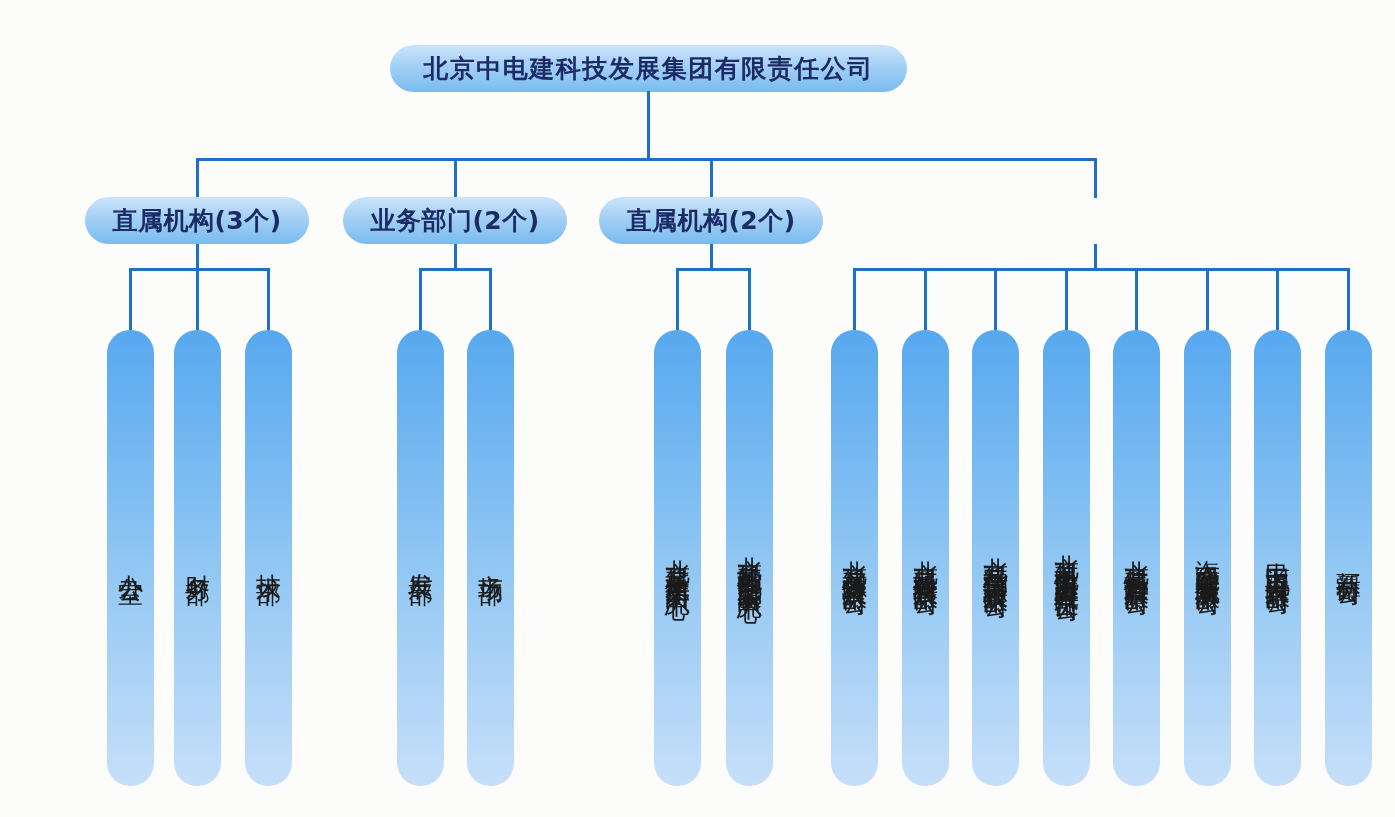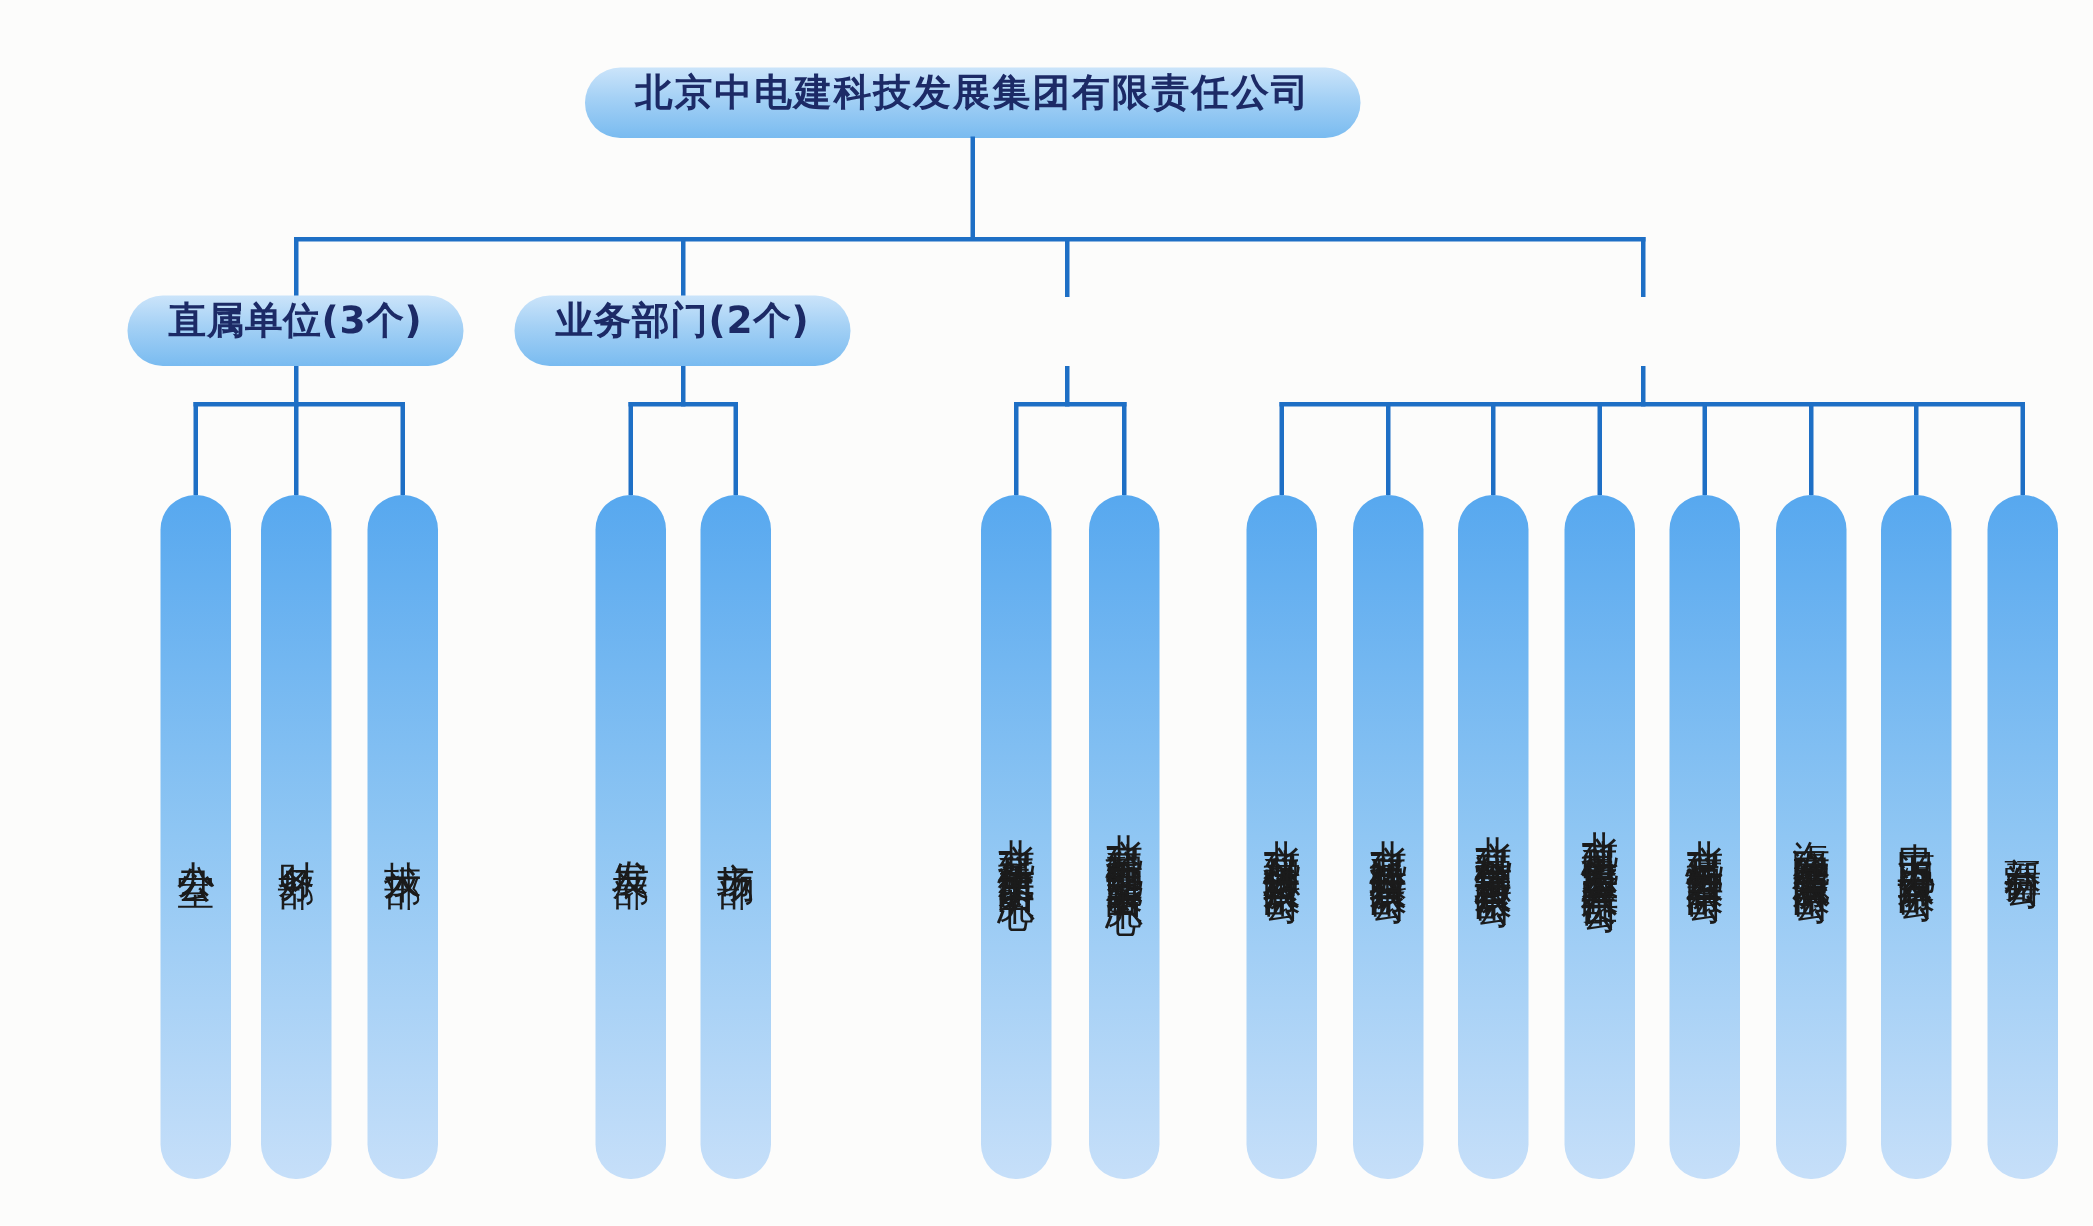--- a/index.html
+++ b/index.html
@@ -3,21 +3,21 @@
 <meta charset="utf-8">
 <style>
   html,body{margin:0;padding:0;}
   .canvas{
     position:relative;width:1395px;height:817px;overflow:hidden;
     background:#fcfcfb;
     font-family:"DejaVu Sans","Liberation Sans",sans-serif;
   }
   .line{position:absolute;background:#1e6fc5;}
   .pill-h{
-    position:absolute;display:flex;justify-content:center;
+    position:absolute;display:flex;align-items:center;justify-content:center;
     border-radius:24px;
     background:linear-gradient(180deg,#cbe4fa 0%,#a3d0f5 45%,#79bbf0 100%);
     color:#1c2a66;font-weight:bold;white-space:nowrap;
   }
   .root-pill{font-size:25px;letter-spacing:1.5px;}
   .l2-pill{font-size:25px;letter-spacing:0.5px;}
   .pill-v{
     position:absolute;display:flex;align-items:center;justify-content:center;
     border-radius:23px;
     background:linear-gradient(180deg,#57a8ef 0%,#8fc6f3 50%,#c6dff9 100%);
@@ -38,24 +38,27 @@
   </div>
 
   <div class="line" style="left:647px;top:91px;width:3px;height:69px;"></div>
   <div class="line" style="left:196px;top:158px;width:901px;height:3px;"></div>
   <div class="line" style="left:196px;top:158px;width:3px;height:40px;"></div>
   <div class="line" style="left:454px;top:158px;width:3px;height:40px;"></div>
   <div class="line" style="left:710px;top:158px;width:3px;height:40px;"></div>
   <div class="line" style="left:1094px;top:158px;width:3px;height:40px;"></div>
 
   <div class="pill-h l2-pill" style="left:85px;top:197px;width:224px;height:47px;">
-    <span>直属单位(3个)</span>
+    <span>直属机构(3个)</span>
   </div>
   <div class="pill-h l2-pill" style="left:343px;top:197px;width:224px;height:47px;">
     <span>业务部门(2个)</span>
+  </div>
+  <div class="pill-h l2-pill" style="left:599px;top:197px;width:224px;height:47px;">
+    <span>直属机构(2个)</span>
   </div>
 
   <div class="line" style="left:196px;top:244px;width:3px;height:27px;"></div>
   <div class="line" style="left:454px;top:244px;width:3px;height:27px;"></div>
   <div class="line" style="left:710px;top:244px;width:3px;height:27px;"></div>
   <div class="line" style="left:1094px;top:244px;width:3px;height:27px;"></div>
 
   <div class="line" style="left:129px;top:268px;width:141px;height:3px;"></div>
   <div class="line" style="left:419px;top:268px;width:73px;height:3px;"></div>
   <div class="line" style="left:676px;top:268px;width:75px;height:3px;"></div>

